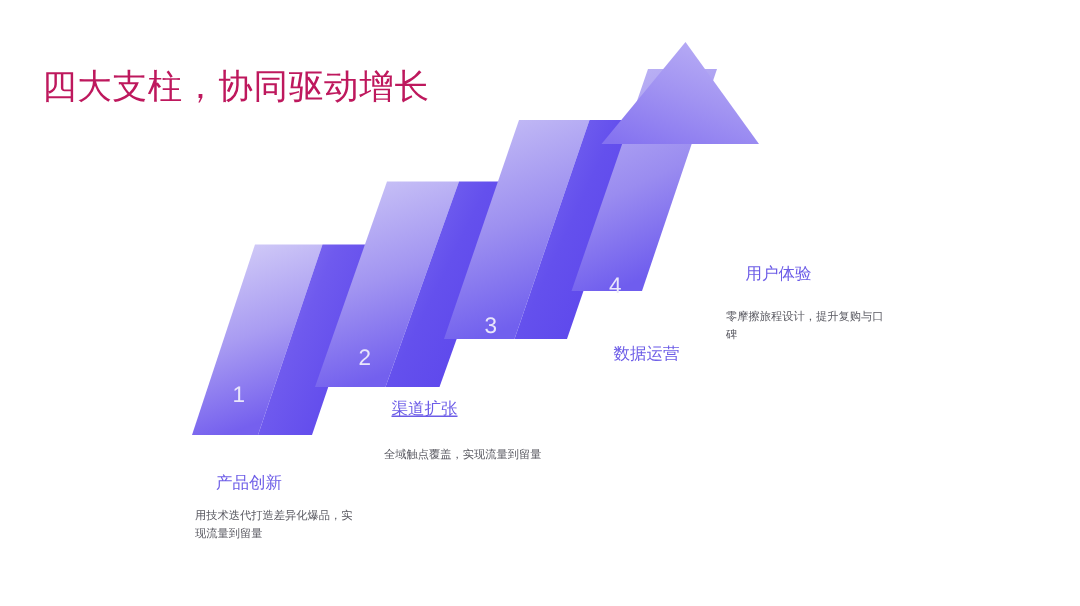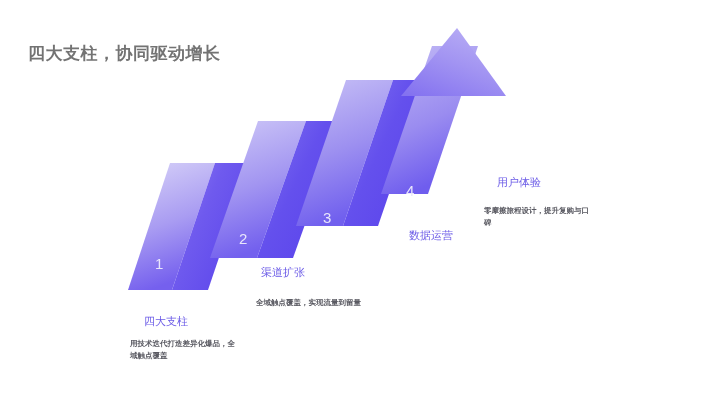--- a/index.html
+++ b/index.html
@@ -12,23 +12,23 @@
     width: 720px;
     height: 404px;
     background: #ffffff;
     overflow: hidden;
     font-family: "Liberation Sans", "DejaVu Sans", sans-serif;
   }
   #slide-title {
     position: absolute;
     left: 28px;
     top: 42px;
-    font-size: 17px;
-    font-weight: bold;
-    color: #737373;
+    font-size: 23px;
+    font-weight: normal;
+    color: #be185d;
     letter-spacing: 0.5px;
     white-space: nowrap;
   }
   #arrow-graphic {
     position: absolute;
     left: 110px;
     top: 28px;
     width: 420px;
     height: 270px;
   }
@@ -46,21 +46,20 @@
     font-weight: 400;
     color: #6c5ce7;
     white-space: nowrap;
   }
   .step-desc {
     position: absolute;
     font-size: 7.5px;
     line-height: 1.65;
     color: #5a5a62;
     width: 112px;
-    font-weight: bold;
   }
 </style>
 </head>
 <body>
 
 <div id="slide">
 
   <div id="slide-title">四大支柱，协同驱动增长</div>
 
   <div id="arrow-graphic">
@@ -129,24 +128,24 @@
       <polygon points="348,2 292,66 324,66 324,18 366,18 366,62 400,62" fill="none" opacity="0"></polygon>
       <polygon points="347,0 291,68 396,68" fill="url(#gHead)"></polygon>
     </svg>
   </div>
 
   <div class="step-number" style="left:155px; top:255px;">1</div>
   <div class="step-number" style="left:239px; top:230px;">2</div>
   <div class="step-number" style="left:323px; top:209px;">3</div>
   <div class="step-number" style="left:406px; top:182px;">4</div>
 
-  <div class="step-label" style="left:144px; top:314px;">四大支柱</div>
-  <div class="step-desc" style="left:130px; top:338px;">用技术迭代打造差异化爆品，全域触点覆盖</div>
+  <div class="step-label" style="left:144px; top:314px;">产品创新</div>
+  <div class="step-desc" style="left:130px; top:338px;">用技术迭代打造差异化爆品，实现流量到留量</div>
 
-  <div class="step-label" style="left:261px; top:265px;">渠道扩张</div>
+  <div class="step-label" style="left:261px; top:265px;text-decoration:underline;">渠道扩张</div>
   <div class="step-desc" style="left:256px; top:297px;">全域触点覆盖，实现流量到留量</div>
 
   <div class="step-label" style="left:378px; top:228px;margin-left:31px;">数据运营</div>
 
   <div class="step-label" style="left:497px; top:175px;">用户体验</div>
   <div class="step-desc" style="left:484px; top:205px;">零摩擦旅程设计，提升复购与口碑</div>
 
 </div>
 
 </body></html>

